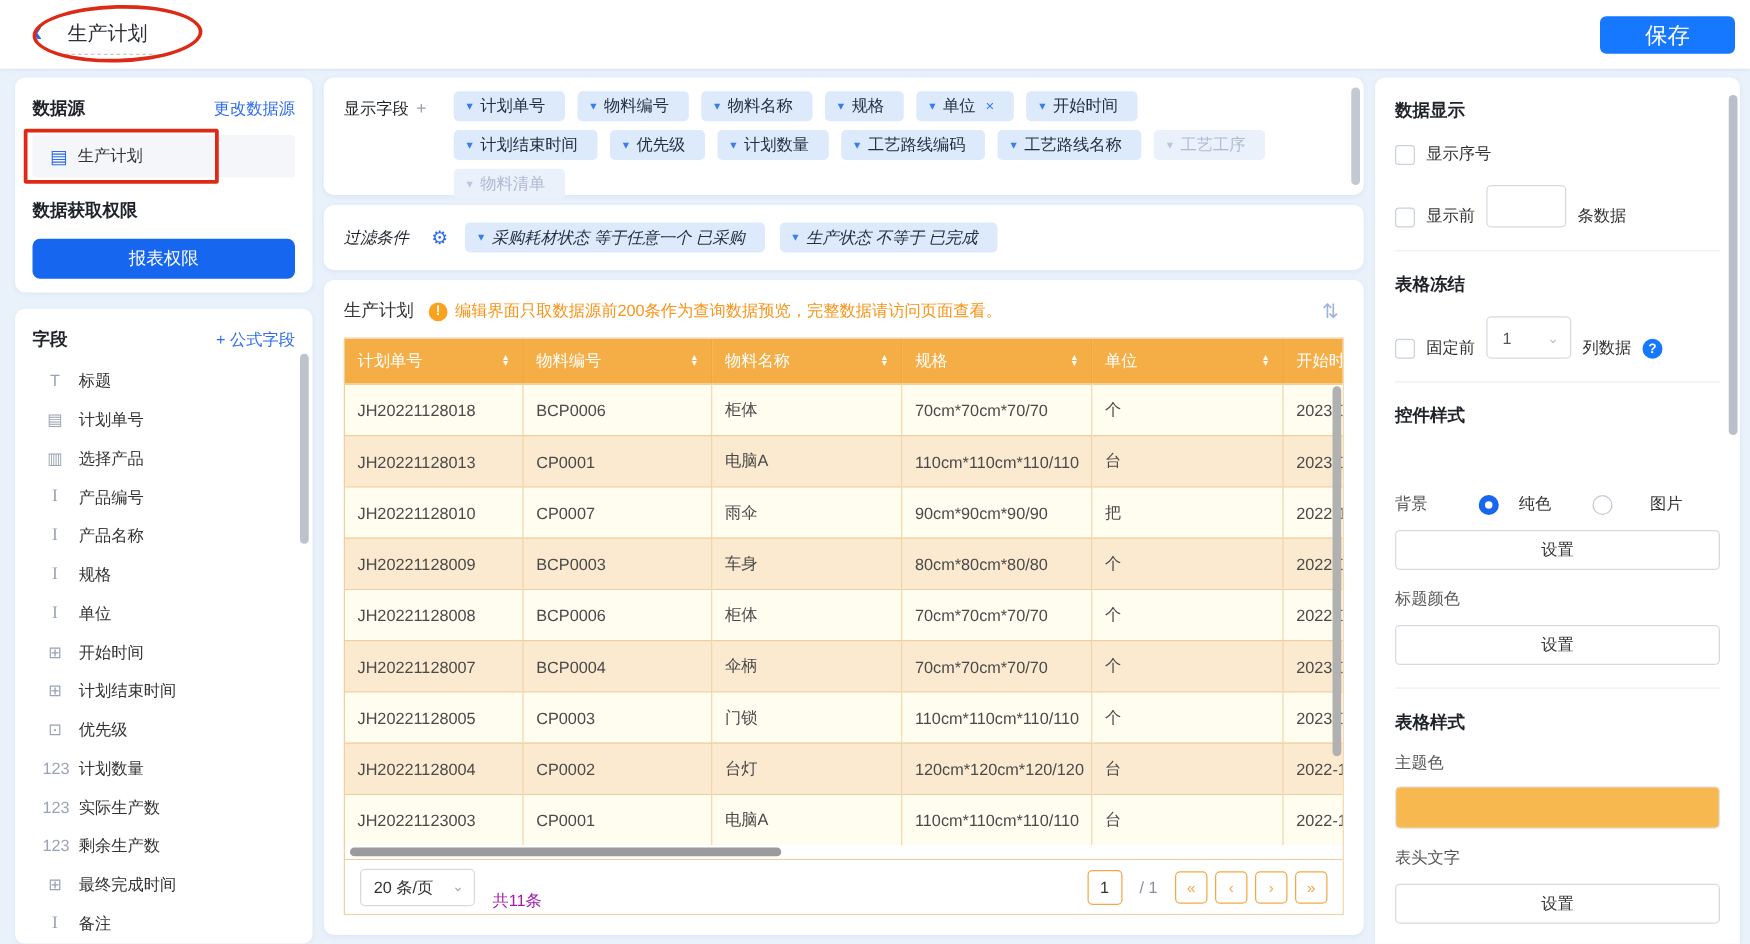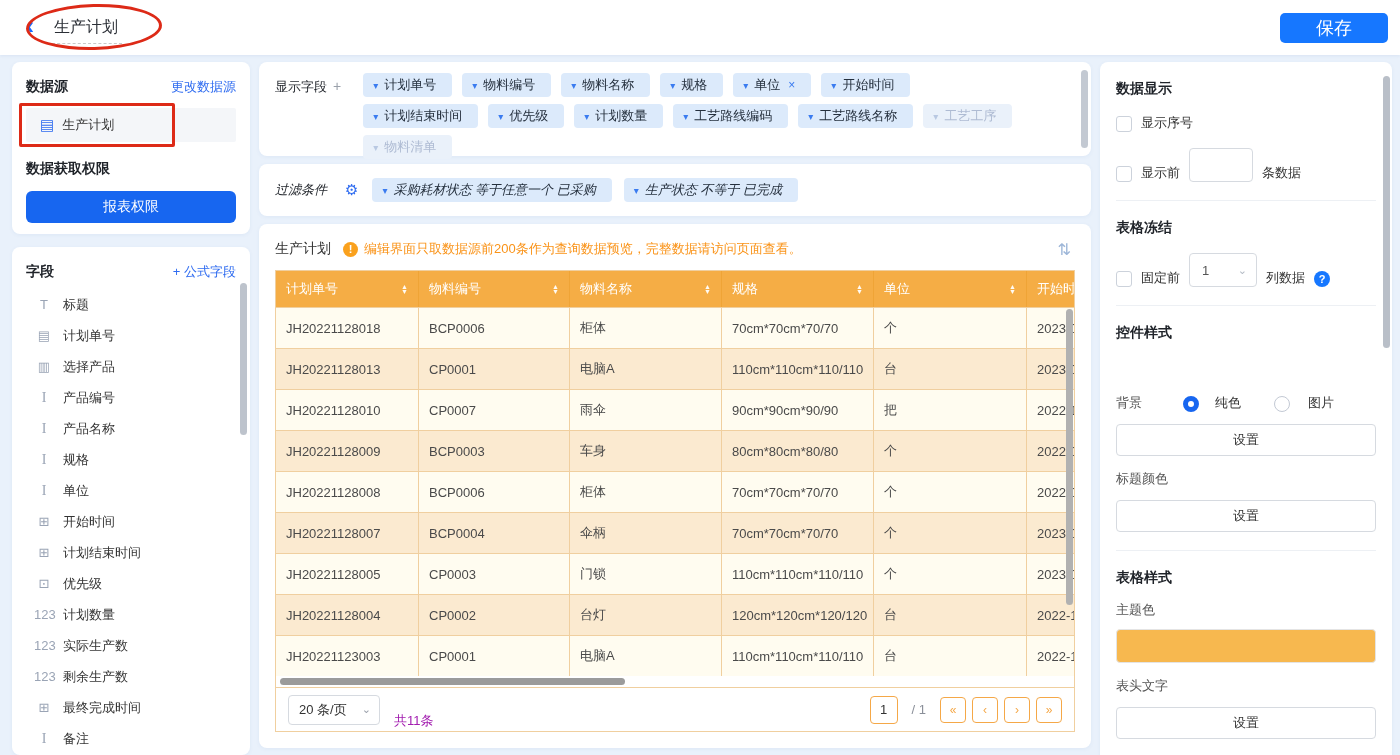--- a/index.html
+++ b/index.html
@@ -475,21 +475,21 @@
       </div>
 
       <div class="divider"></div>
 
       <div class="sec-title">控件样式</div>
       <div class="row">
         <span class="bg-label">背景</span>
         <span class="radio on"></span>
         <span class="radio-label">纯色</span>
         <span class="radio off"></span>
-        <span style="margin-left:9px;">图片</span>
+        <span style="margin-left:21px;">图片</span>
       </div>
       <button class="btn-set">设置</button>
       <div class="sub-label">标题颜色</div>
       <button class="btn-set">设置</button>
 
       <div class="divider"></div>
 
       <div class="sec-title">表格样式</div>
       <div class="sub-label">主题色</div>
       <div class="swatch" style="background: rgb(247, 184, 79);"></div>

